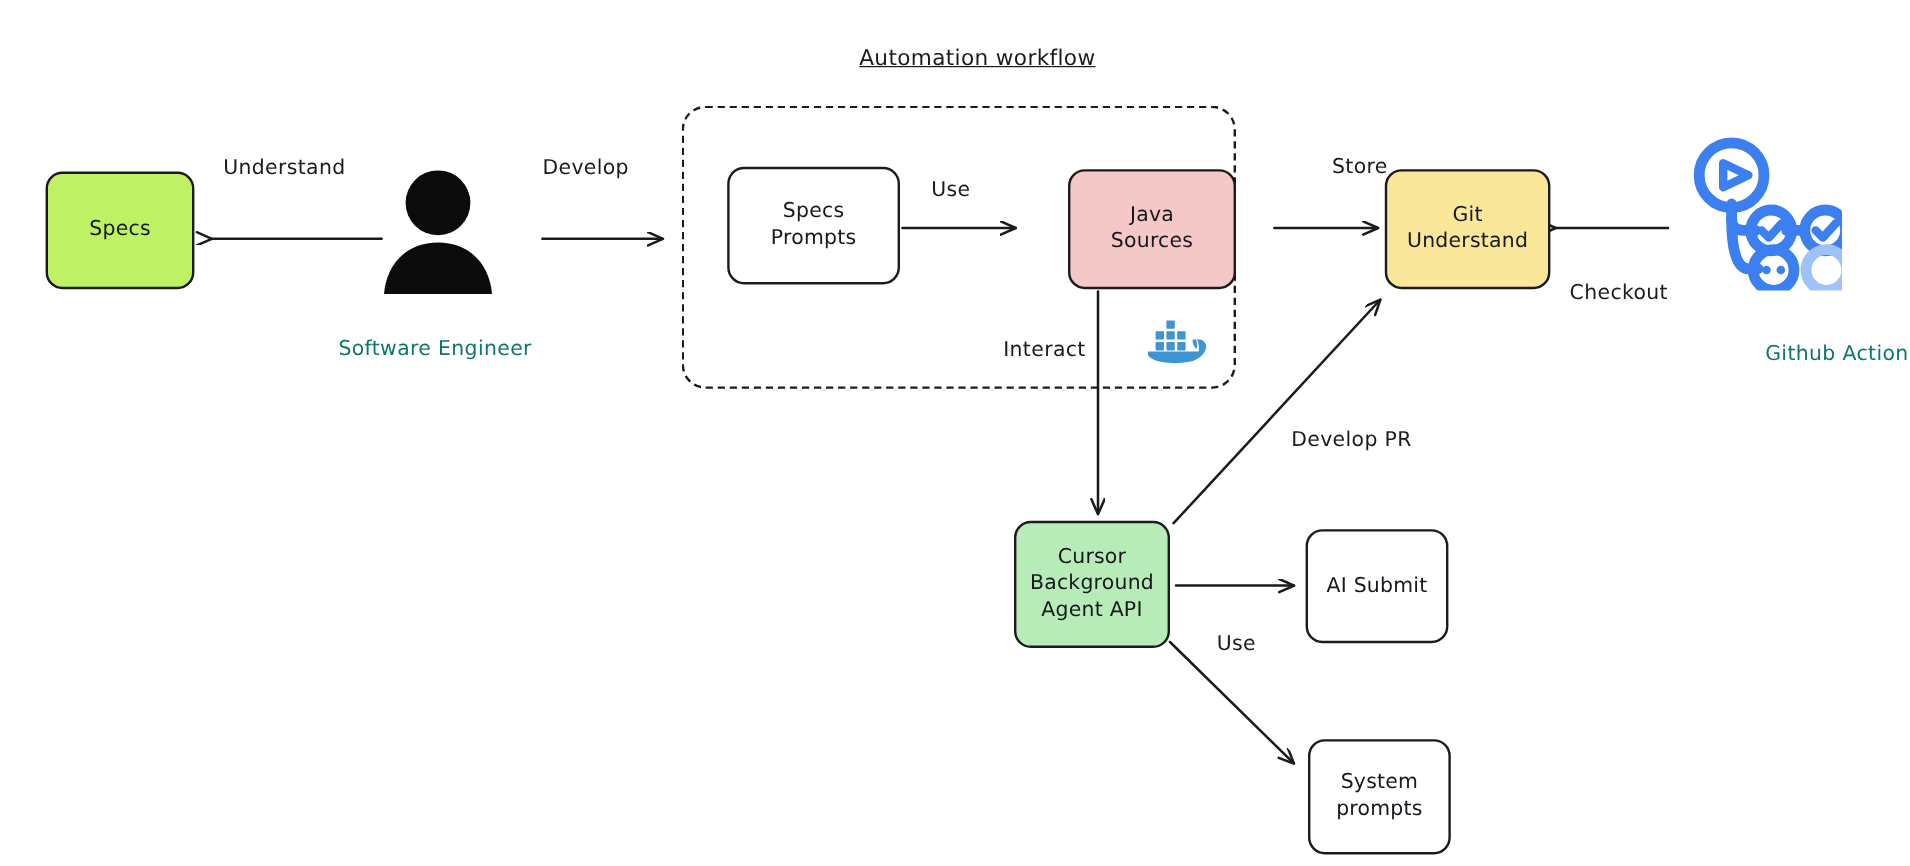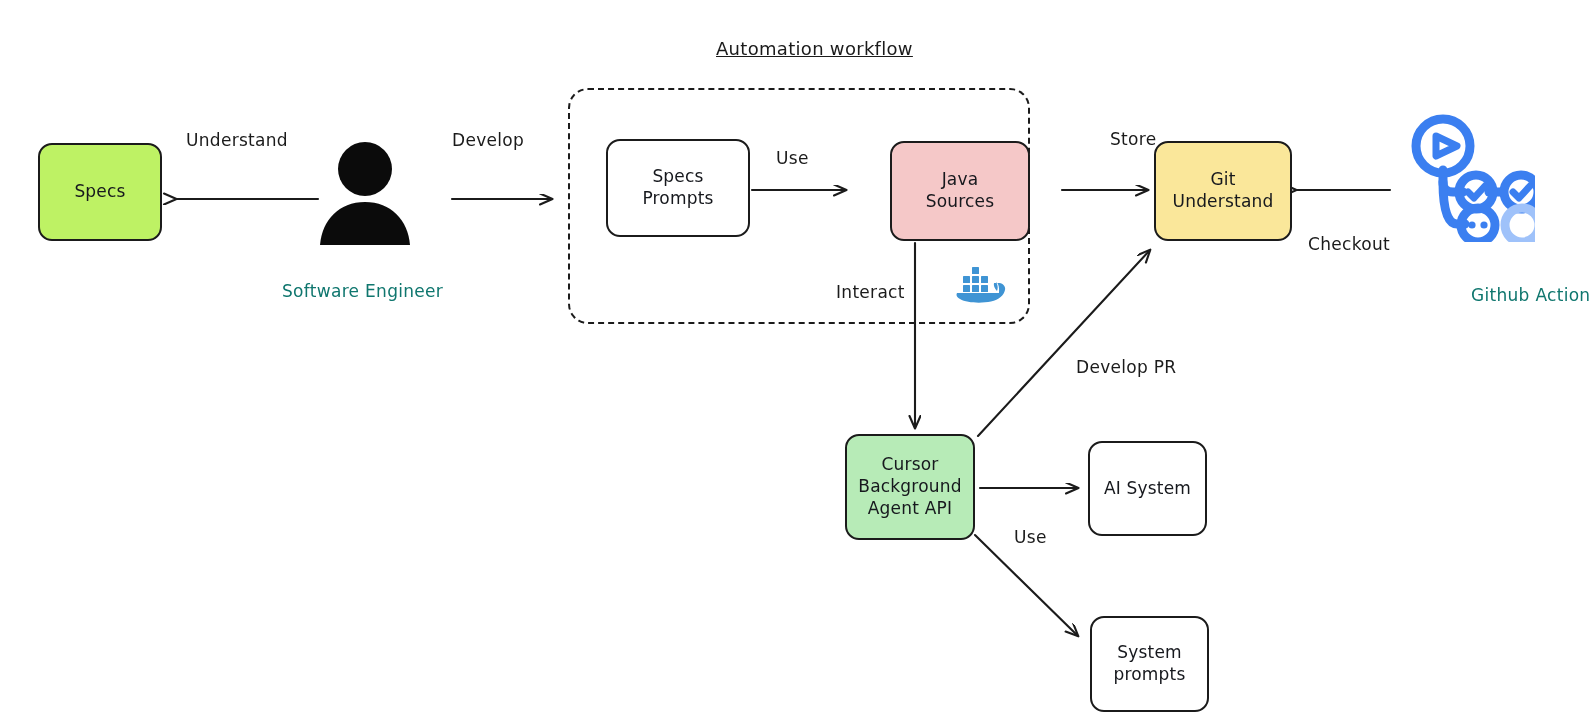--- a/index.html
+++ b/index.html
@@ -154,21 +154,21 @@
 Understand</span>
   </div>
 
   <div class="node" style="left:845px; top:434px; width:130px; height:106px; background:#b7ebb7;">
     <span>Cursor
 Background
 Agent API</span>
   </div>
 
   <div class="node" style="left:1088px; top:441px; width:119px; height:95px; background:#ffffff;">
-    <span>AI System</span>
+    <span>AI Submit</span>
   </div>
 
   <div class="node" style="left:1090px; top:592px; width:119px; height:96px; background:#ffffff;margin-top:24px;">
     <span>System
 prompts</span>
   </div>
 
   <div class="edge-label" style="left:186px; top:130px;">Understand</div>
 
   <div class="edge-label" style="left:452px; top:130px;">Develop</div>

